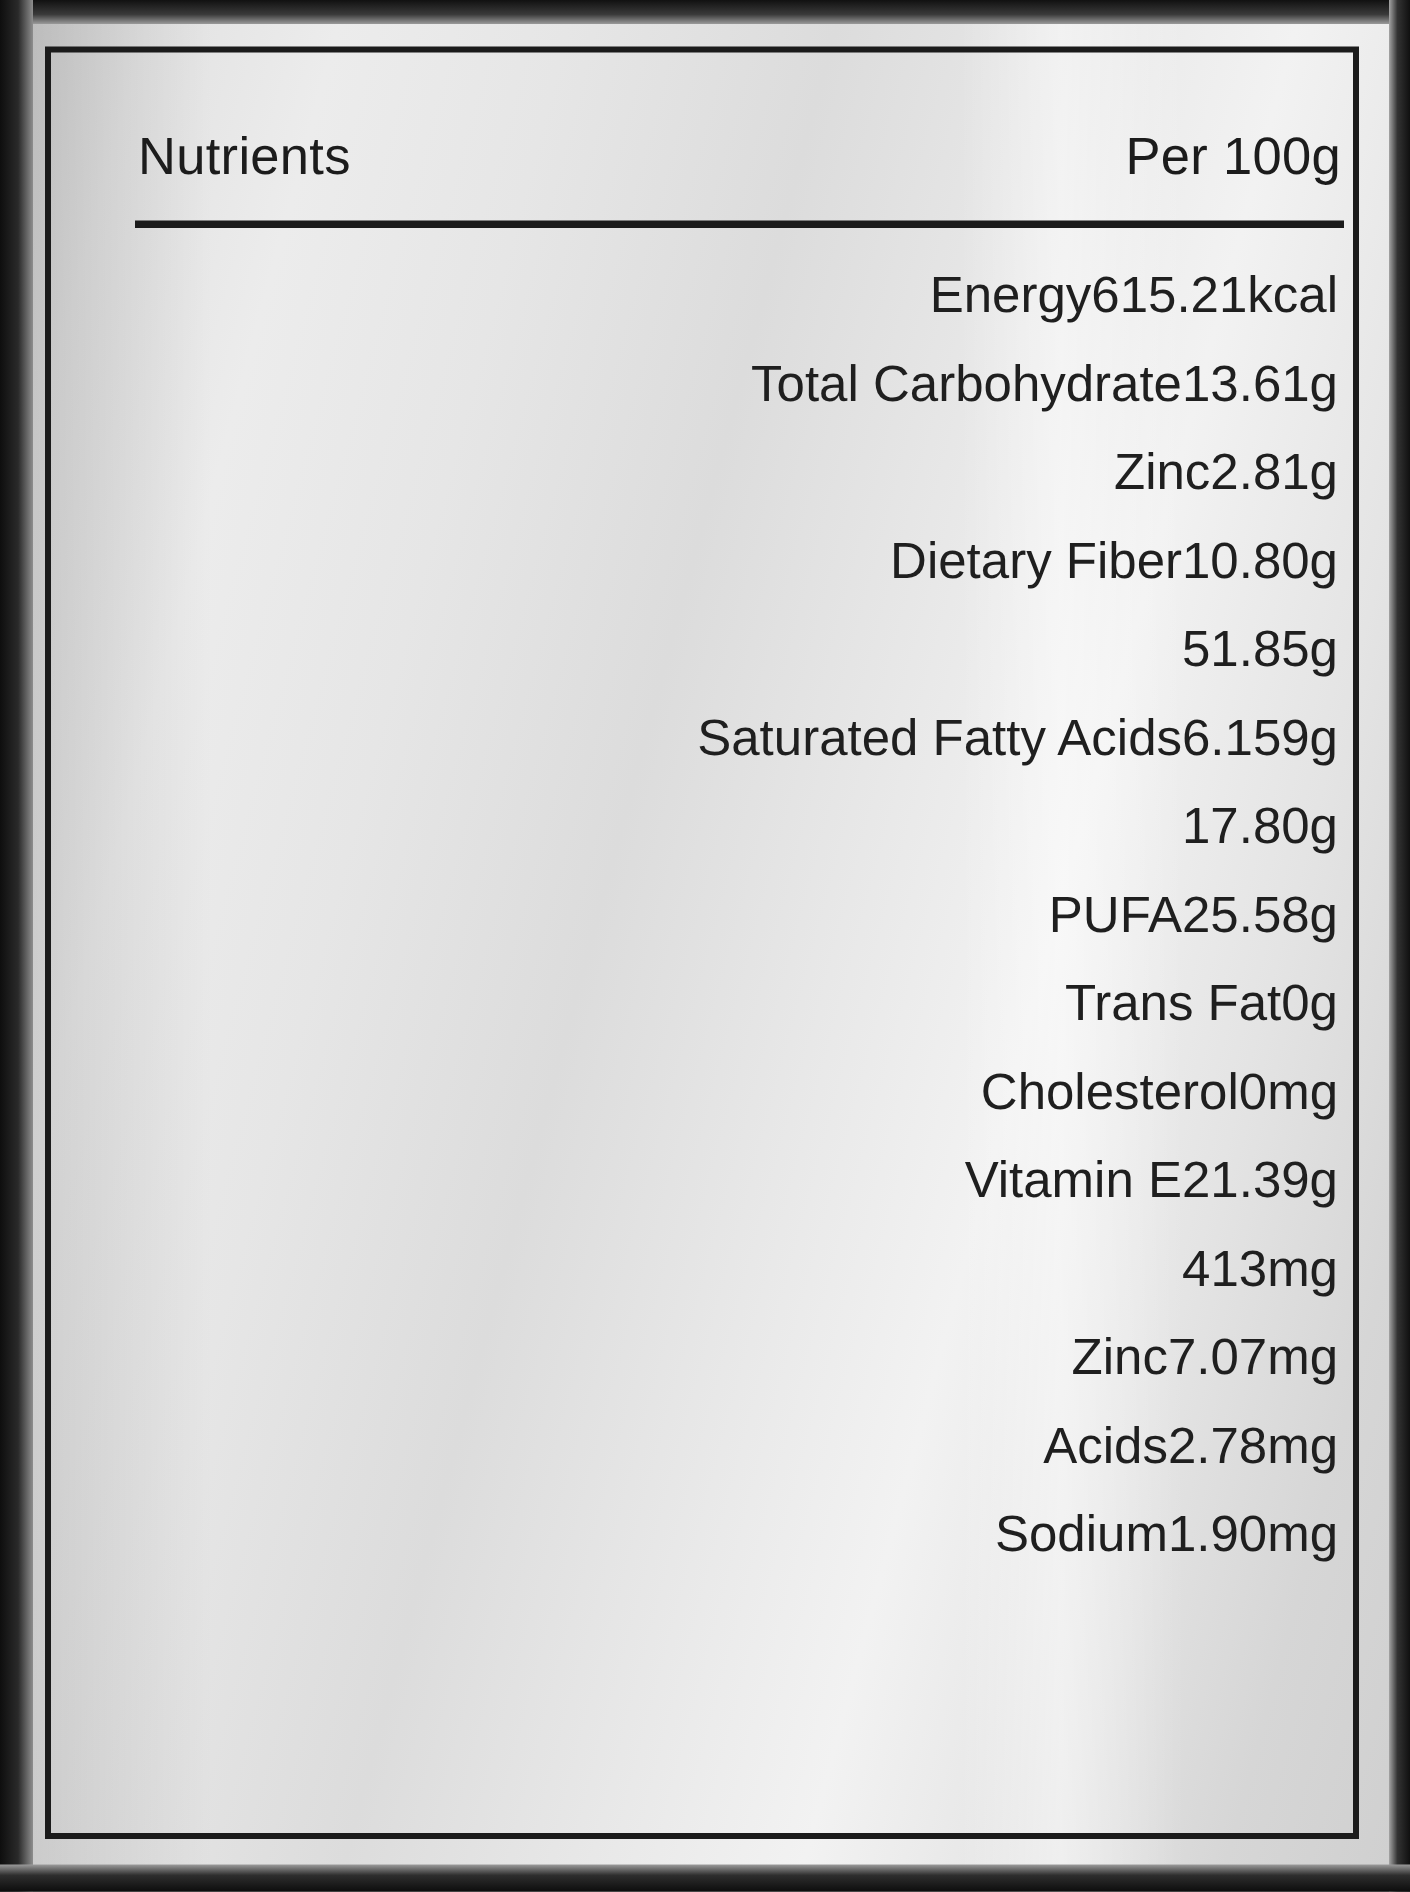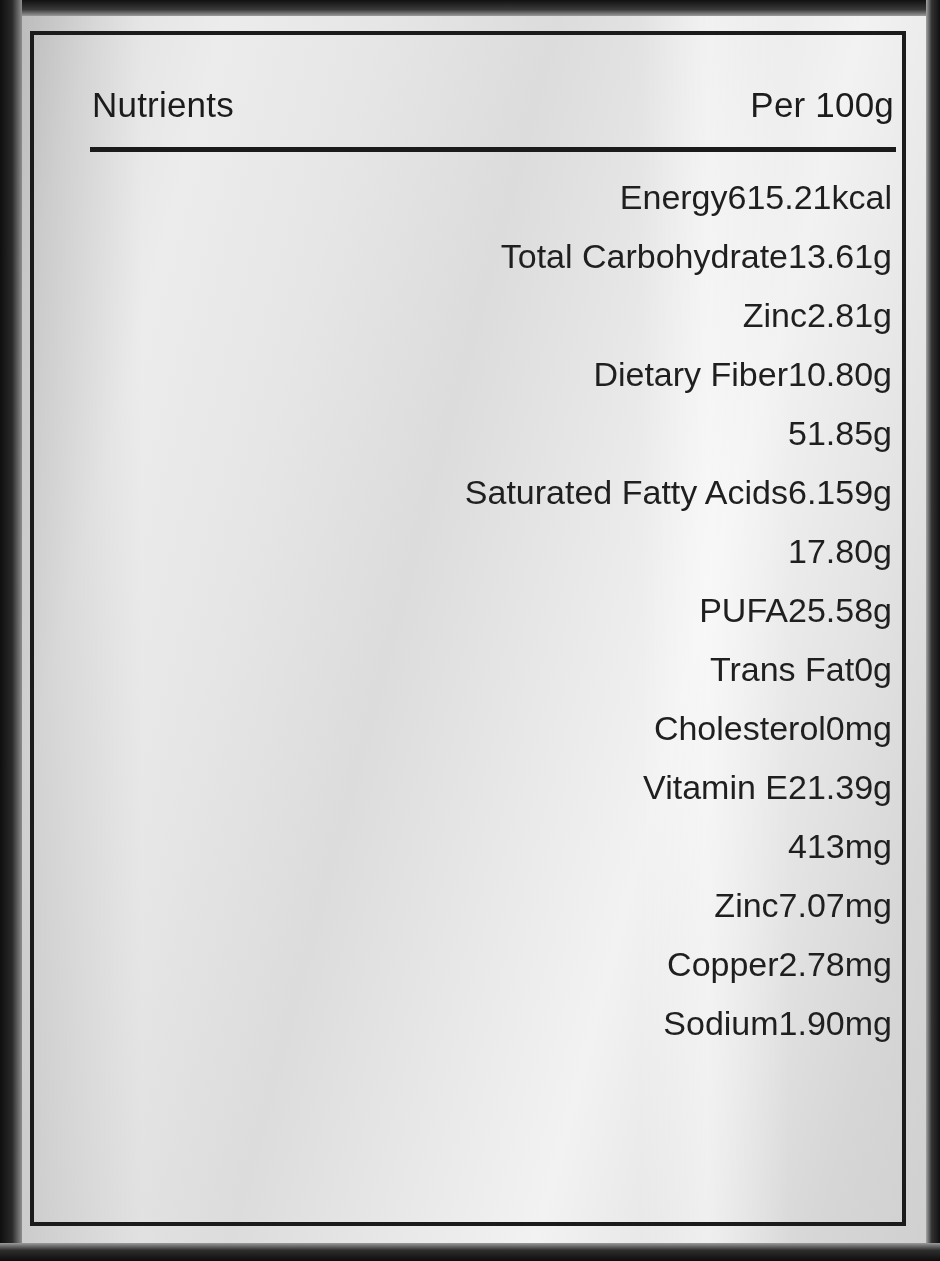--- a/index.html
+++ b/index.html
@@ -196,21 +196,21 @@
             <span class="nval">21.39g</span>
           </div>
           <div class="nrow">
             <span class="nval">413mg</span>
           </div>
           <div class="nrow">
             <span class="nname">Zinc</span>
             <span class="nval">7.07mg</span>
           </div>
           <div class="nrow">
-            <span class="nname">Copper</span>
+            <span class="nname">Acids</span>
             <span class="nval">2.78mg</span>
           </div>
           <div class="nrow">
             <span class="nname">Sodium</span>
             <span class="nval">1.90mg</span>
           </div>
         </div>
 
     </div>
   </div>

